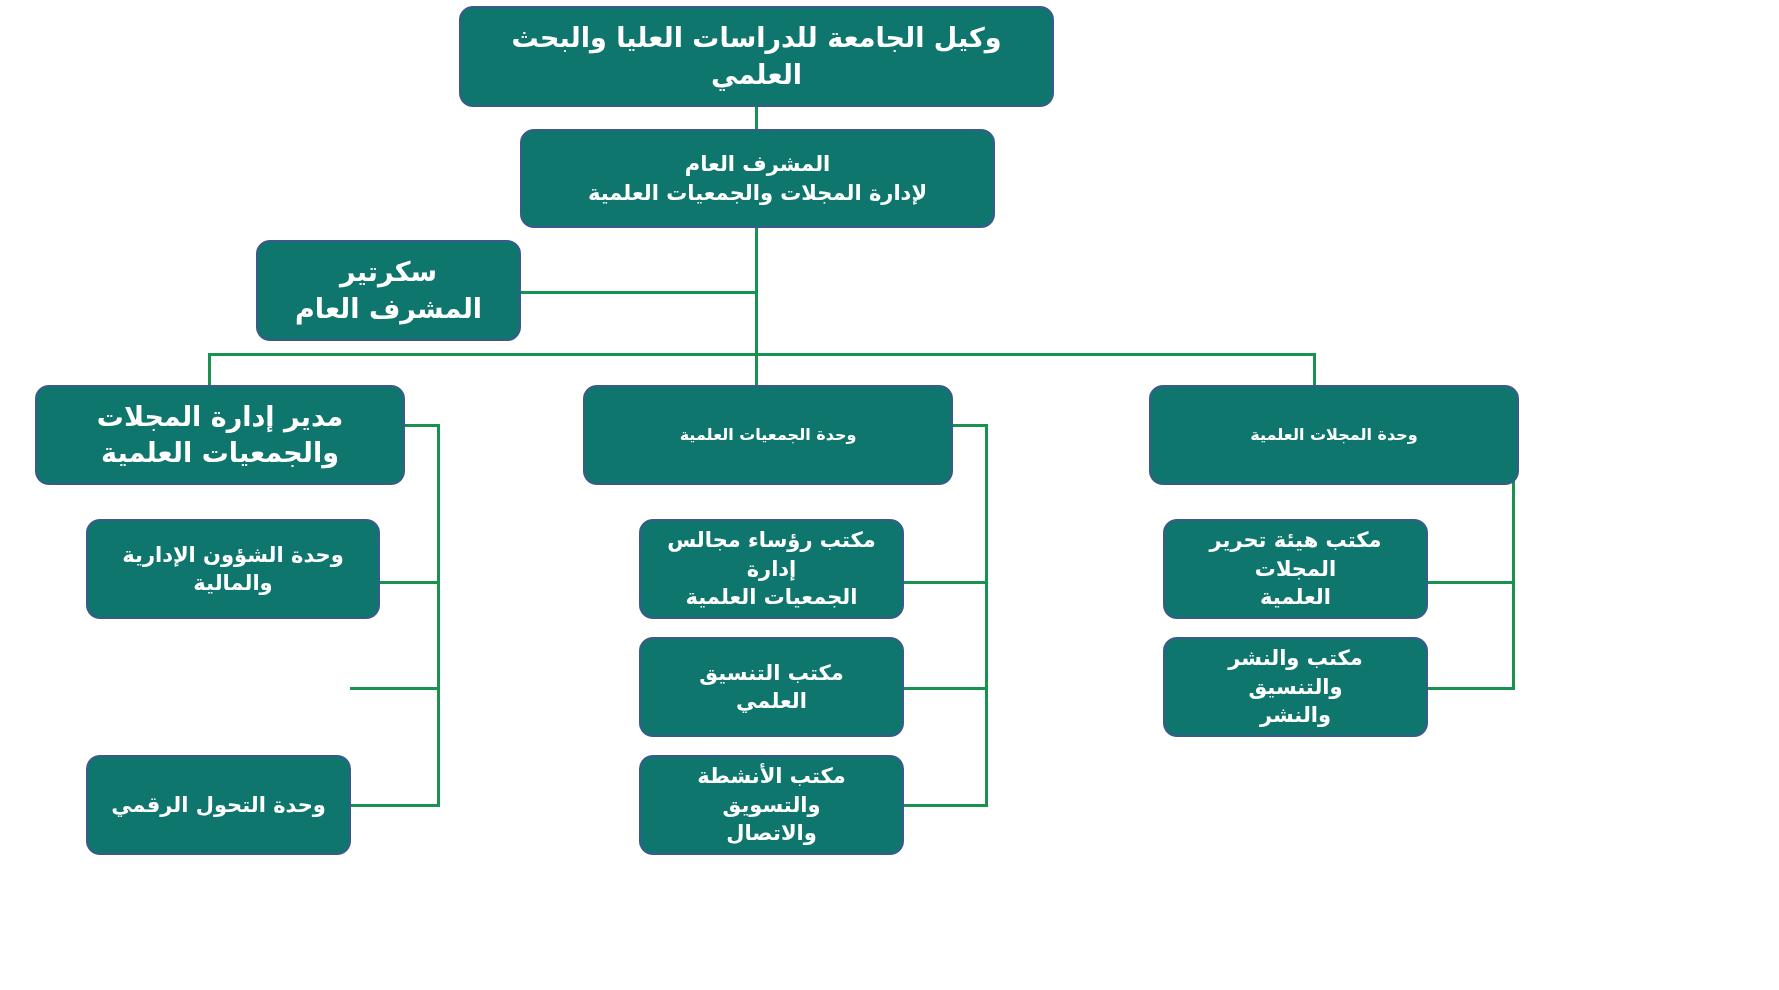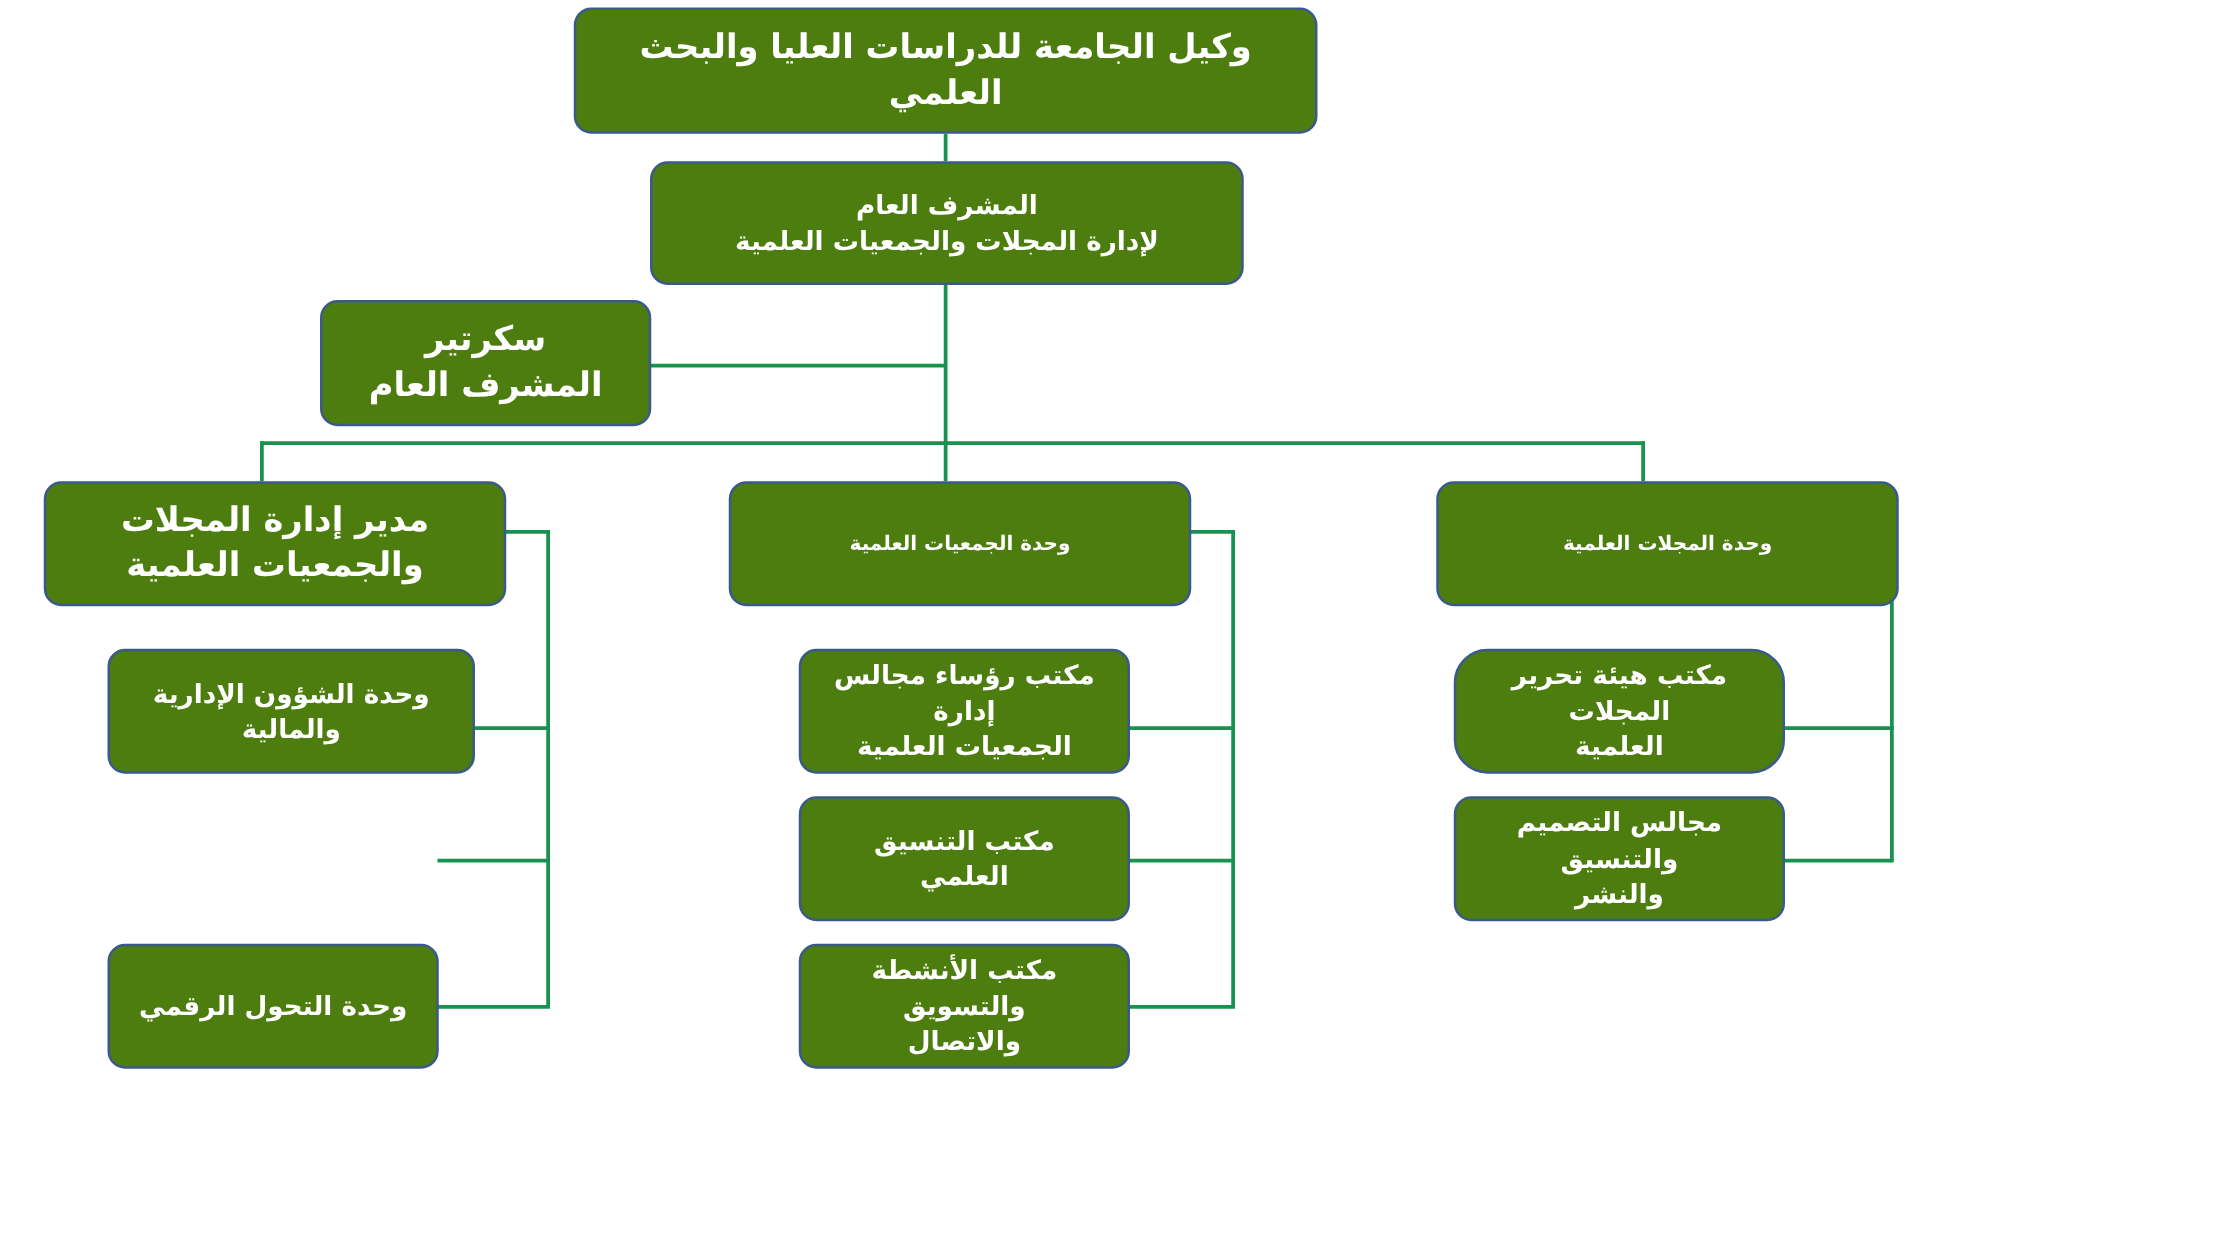--- a/index.html
+++ b/index.html
@@ -7,21 +7,21 @@
     width:1779px;height:990px;
     background:#ffffff;
     font-family:"DejaVu Sans","Liberation Sans",sans-serif;
     overflow:hidden;
   }
   #chart{position:relative;width:1779px;height:990px;}
 
   .node{
     position:absolute;
     box-sizing:border-box;
-    background:#4d7c0f;
+    background:#0f766e;
     border:2px solid #3b5a8c;
     border-radius:14px;
     color:#ffffff;
     display:flex;
     align-items:center;
     justify-content:center;
     text-align:center;
     font-weight:bold;
     line-height:1.35;
     padding:4px 22px;
@@ -89,18 +89,18 @@
   <div class="node lvl5" style="left:86px;top:519px;width:294px;height:100px;">وحدة الشؤون الإدارية
 والمالية</div>
   <div class="node lvl5" style="left:86px;top:755px;width:265px;height:100px;">وحدة التحول الرقمي</div>
 
   <div class="node lvl5" style="left:639px;top:519px;width:265px;height:100px;">مكتب رؤساء مجالس إدارة
 الجمعيات العلمية</div>
   <div class="node lvl5" style="left:639px;top:637px;width:265px;height:100px;">مكتب التنسيق العلمي</div>
   <div class="node lvl5" style="left:639px;top:755px;width:265px;height:100px;">مكتب الأنشطة والتسويق
 والاتصال</div>
 
-  <div class="node lvl5" style="left:1163px;top:519px;width:265px;height:100px;border-radius:27px;">مكتب هيئة تحرير المجلات
+  <div class="node lvl5" style="left:1163px;top:519px;width:265px;height:100px;">مكتب هيئة تحرير المجلات
 العلمية</div>
-  <div class="node lvl5" style="left:1163px;top:637px;width:265px;height:100px;">مجالس التصميم والتنسيق
+  <div class="node lvl5" style="left:1163px;top:637px;width:265px;height:100px;">مكتب والنشر والتنسيق
 والنشر</div>
 
 </div>
 
 </body></html>

